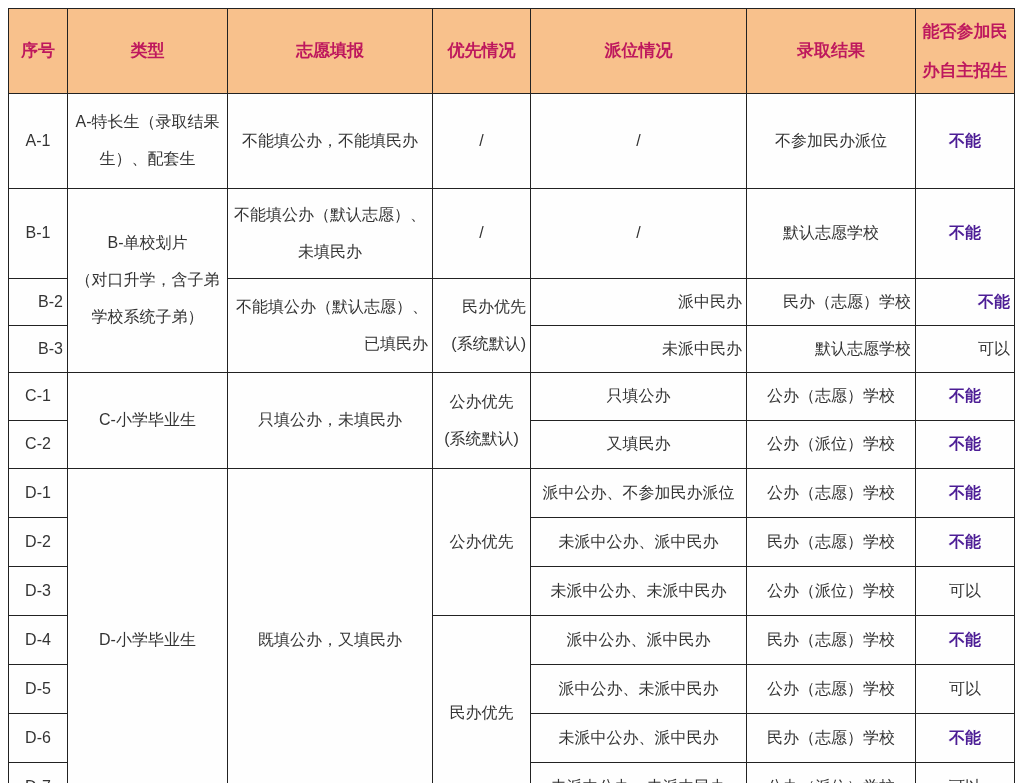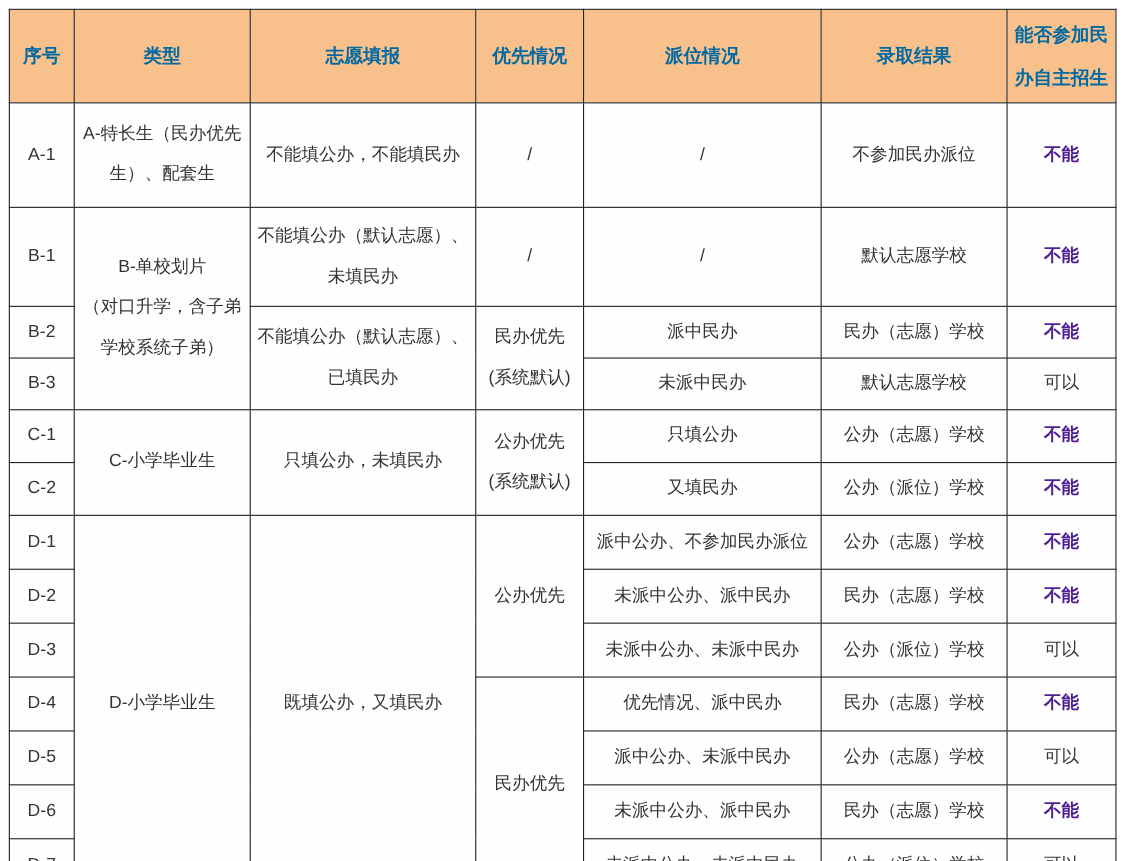--- a/index.html
+++ b/index.html
@@ -18,34 +18,34 @@
   .rules th, .rules td {
     border:1px solid #222;
     text-align:center;
     vertical-align:middle;
     white-space:pre-line;
     padding:2px 4px;
     overflow:hidden;
   }
   .rules thead th {
     background:#F8C18C;
-    color:#0369a1;
+    color:#be185d;
     font-weight:bold;
     font-size:17px;
     height:80px;
     line-height:2.3;
   }
   .rules td {
     font-size:16px;
     line-height:2.3;
     background:#fefefe;
   }
   tr.r-a1  > td { height:90px; }
   tr.r-b1  > td { height:85px; }
-  tr.r-b2  > td, tr.r-b3 > td { height:42px; }
+  tr.r-b2  > td, tr.r-b3 > td { height:42px;text-align:right; }
   tr.r-c1  > td, tr.r-c2 > td { height:43px; }
   tr.r-d   > td { height:44px; }
 
   td.strong { font-weight:bold; color:#4c1d95; }
 </style>
 </head>
 <body>
 
 <div class="page">
   <table class="rules">
@@ -66,21 +66,21 @@
         <th>优先情况</th>
         <th>派位情况</th>
         <th>录取结果</th>
         <th>能否参加民
 办自主招生</th>
       </tr>
     </thead>
     <tbody>
       <tr class="r-a1">
         <td>A-1</td>
-        <td>A-特长生（民办优先
+        <td>A-特长生（录取结果
 生）、配套生</td>
         <td>不能填公办，不能填民办</td>
         <td>/</td>
         <td>/</td>
         <td>不参加民办派位</td>
         <td class="strong">不能</td>
       </tr>
       <tr class="r-b1">
         <td>B-1</td>
         <td rowspan="3">B-单校划片
@@ -142,21 +142,21 @@
       </tr>
       <tr class="r-d">
         <td>D-3</td>
         <td>未派中公办、未派中民办</td>
         <td>公办（派位）学校</td>
         <td>可以</td>
       </tr>
       <tr class="r-d">
         <td>D-4</td>
         <td rowspan="4">民办优先</td>
-        <td>优先情况、派中民办</td>
+        <td>派中公办、派中民办</td>
         <td>民办（志愿）学校</td>
         <td class="strong">不能</td>
       </tr>
       <tr class="r-d">
         <td>D-5</td>
         <td>派中公办、未派中民办</td>
         <td>公办（志愿）学校</td>
         <td>可以</td>
       </tr>
       <tr class="r-d">

